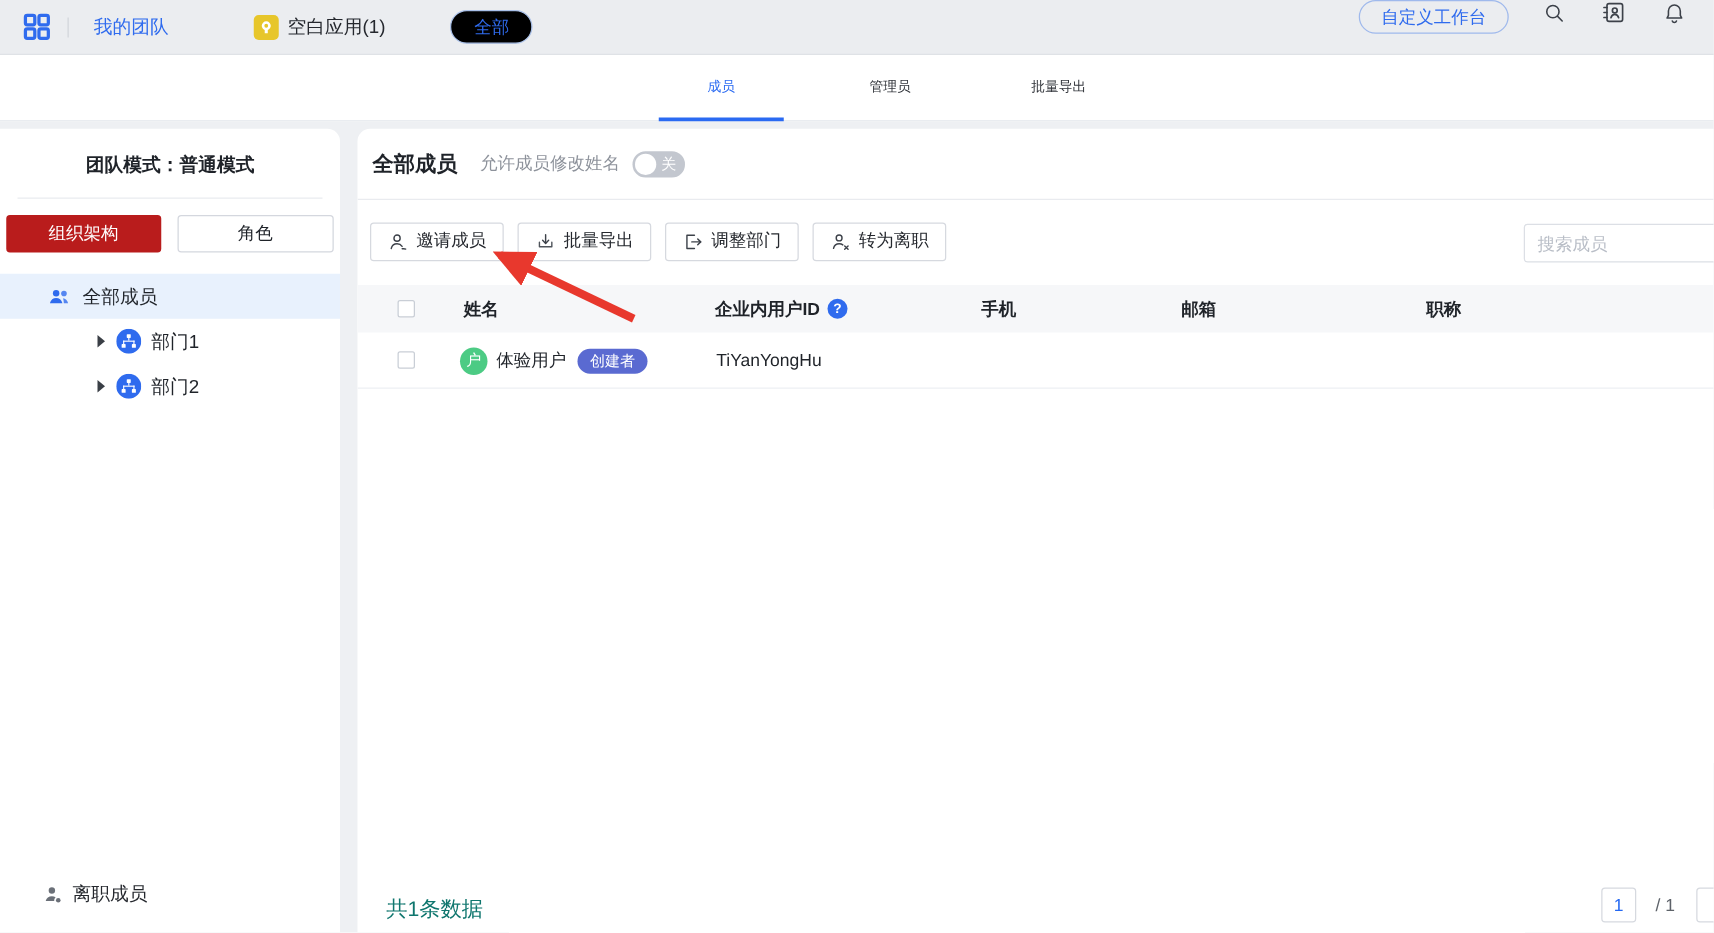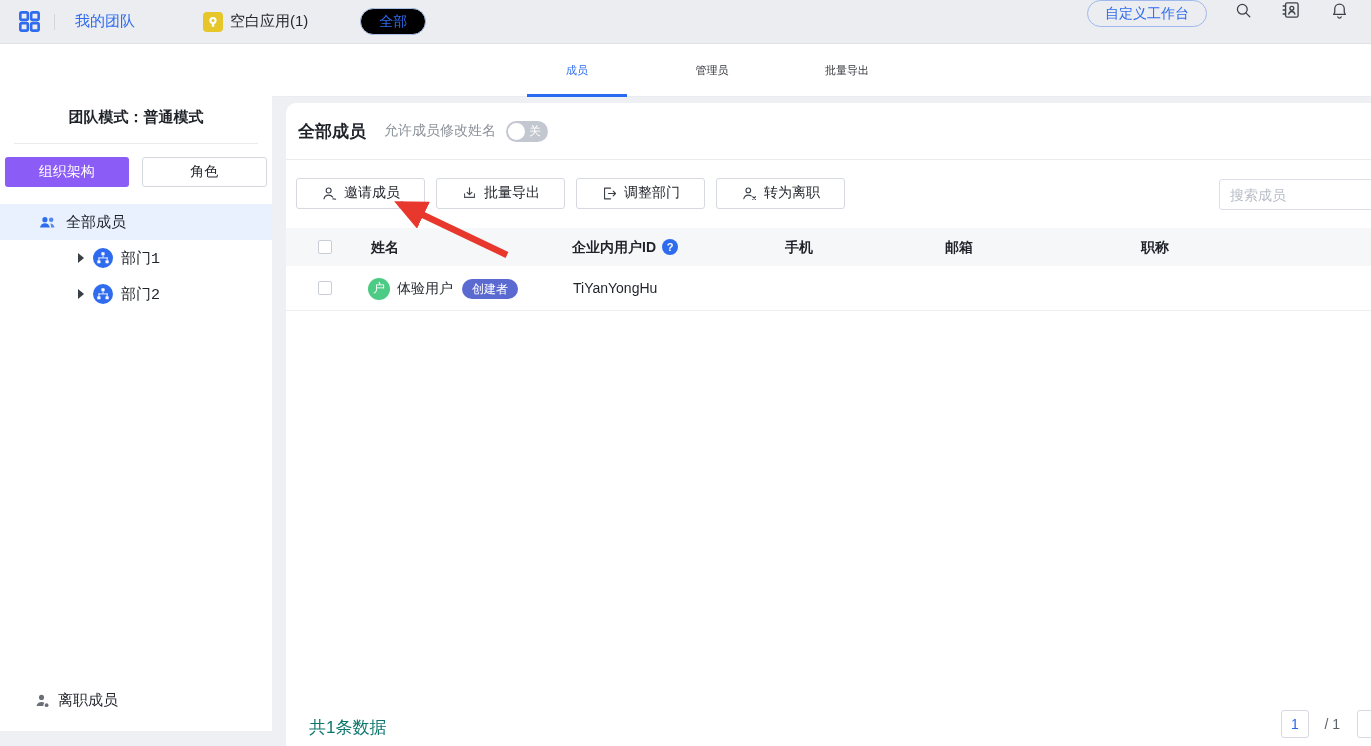--- a/index.html
+++ b/index.html
@@ -41,53 +41,53 @@
     background:#fff; border-bottom:1px solid #e9ecf0;
   }
   .tab { position:absolute; top:0; height:53px; line-height:52px; text-align:center; font-size:11px; color:#33363c; cursor:pointer; }
   .tab.active { color:#2a6af2; }
   .tab.active::after { content:""; position:absolute; left:0; right:0; bottom:0; height:3px; background:#2a6af2; }
   .tab1 { left:527px; width:100px; }
   .tab2 { left:664px; width:96px; }
   .tab3 { left:783px; width:128px; }
   
   .sidebar-card {
-    position:absolute; left:0; top:88px; width:272px; height:643px;
-    background:#fff; border-radius:0 10px 0 0;font-family:Liberation Mono, monospace;
+    position:absolute; left:0; top:103px; width:272px; height:643px;
+    background:#fff; border-radius:0 10px 0 0;
   }
   .main-card {
     position:absolute; left:286px; top:103px; width:1085px; height:643px;
     background:#fff; border-radius:10px 0 0 0; overflow:hidden;
   }
   
   .mode-text { text-align:center; margin-top:20px; font-size:15px; font-weight:bold; color:#1f2329; }
   .sb-divider { height:1px; background:#e9ebef; margin:16px 14px 0 14px; }
   .sb-btn-row { display:flex; margin:13px 5px 0 5px; gap:13px; }
   .sb-btn { flex:1; height:30px; border-radius:3px; font-size:14px; display:flex; align-items:center; justify-content:center; cursor:pointer; }
-  .sb-btn.primary { background:#8b5cf6; color:#fff; }
+  .sb-btn.primary { background:#b91c1c; color:#fff; }
   .sb-btn.ghost { background:#fff; border:1px solid #d4d7de; color:#1f2329; }
   .tree { margin-top:17px; }
   .tree-row { height:36px; display:flex; align-items:center; font-size:15px; color:#1f2329; cursor:pointer; }
   .tree-row.selected { background:#e8f1fd; }
   .caret-down { width:0; height:0; border-left:5px solid transparent; border-right:5px solid transparent; border-top:6px solid #3a3f46; }
   .caret-right { width:0; height:0; border-top:5px solid transparent; border-bottom:5px solid transparent; border-left:6px solid #3a3f46; }
   .org-circle { width:20px; height:20px; flex:none; }
   .tree-label { margin-left:8px; }
   .resigned-row { position:absolute; left:0; bottom:16px; height:30px; width:100%; display:flex; align-items:center; font-size:15px; color:#25282e; cursor:pointer; }
   
   .card-header { height:57px; border-bottom:1px solid #e9ebef; display:flex; align-items:center; padding:0 12px; }
   .main-title { font-size:17px; font-weight:bold; color:#1f2329; }
   .toggle-label { font-size:14px; color:#8d929b; margin-left:18px; }
   .toggle { position:relative; width:42px; height:21px; border-radius:11px; background:#c3c7cf; margin-left:10px; cursor:pointer; }
   .toggle .knob { position:absolute; left:2px; top:2px; width:17px; height:17px; border-radius:50%; background:#fff; }
   .toggle .state { position:absolute; right:7px; top:0; line-height:21px; font-size:12px; color:#fff; }
   
   .toolbar { position:relative; height:60px; display:flex; align-items:center; padding:6px 10px 0 10px; }
   .tb-btn {
-    height:31px; padding:0 24px; margin-right:11px; background:#fff;
+    height:31px; padding:0 13px; margin-right:11px; background:#fff;
     border:1px solid #d6d9df; border-radius:3px; font-size:14px; color:#25282e;
     display:flex; align-items:center; gap:6px; cursor:pointer;
   }
   .search-input {
     position:absolute; right:-10px; top:19px; width:162px; height:31px;
     border:1px solid #dcdfe5; border-radius:3px; padding:0 10px; font-size:14px;
     font-family:"Liberation Sans", sans-serif; color:#25282e; outline:none;
   }
   .search-input::placeholder { color:#b9bec7; }
   

